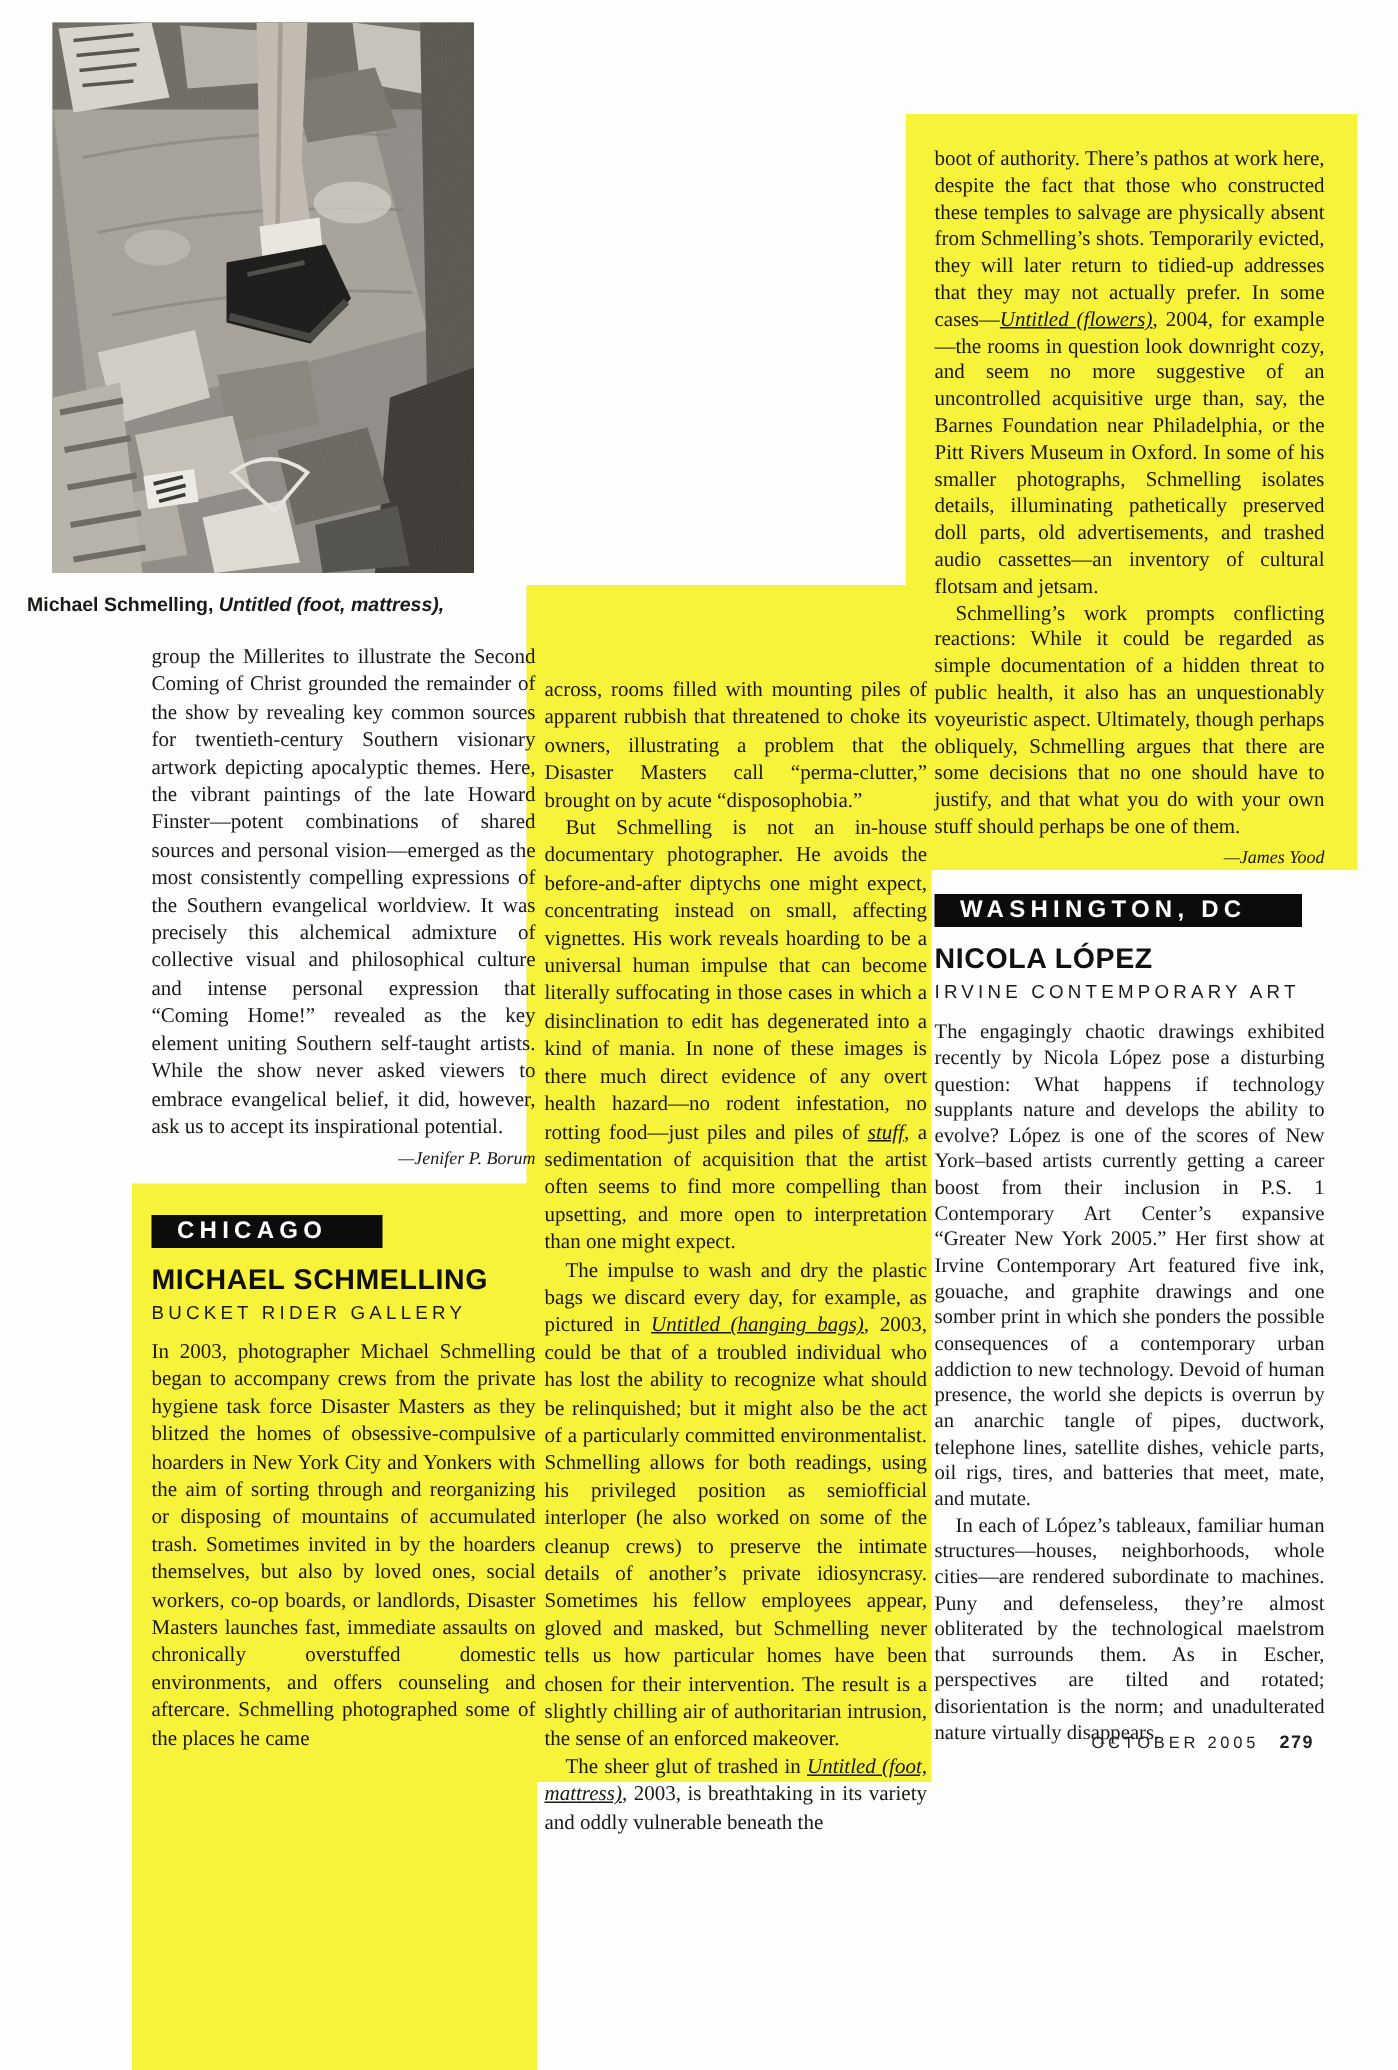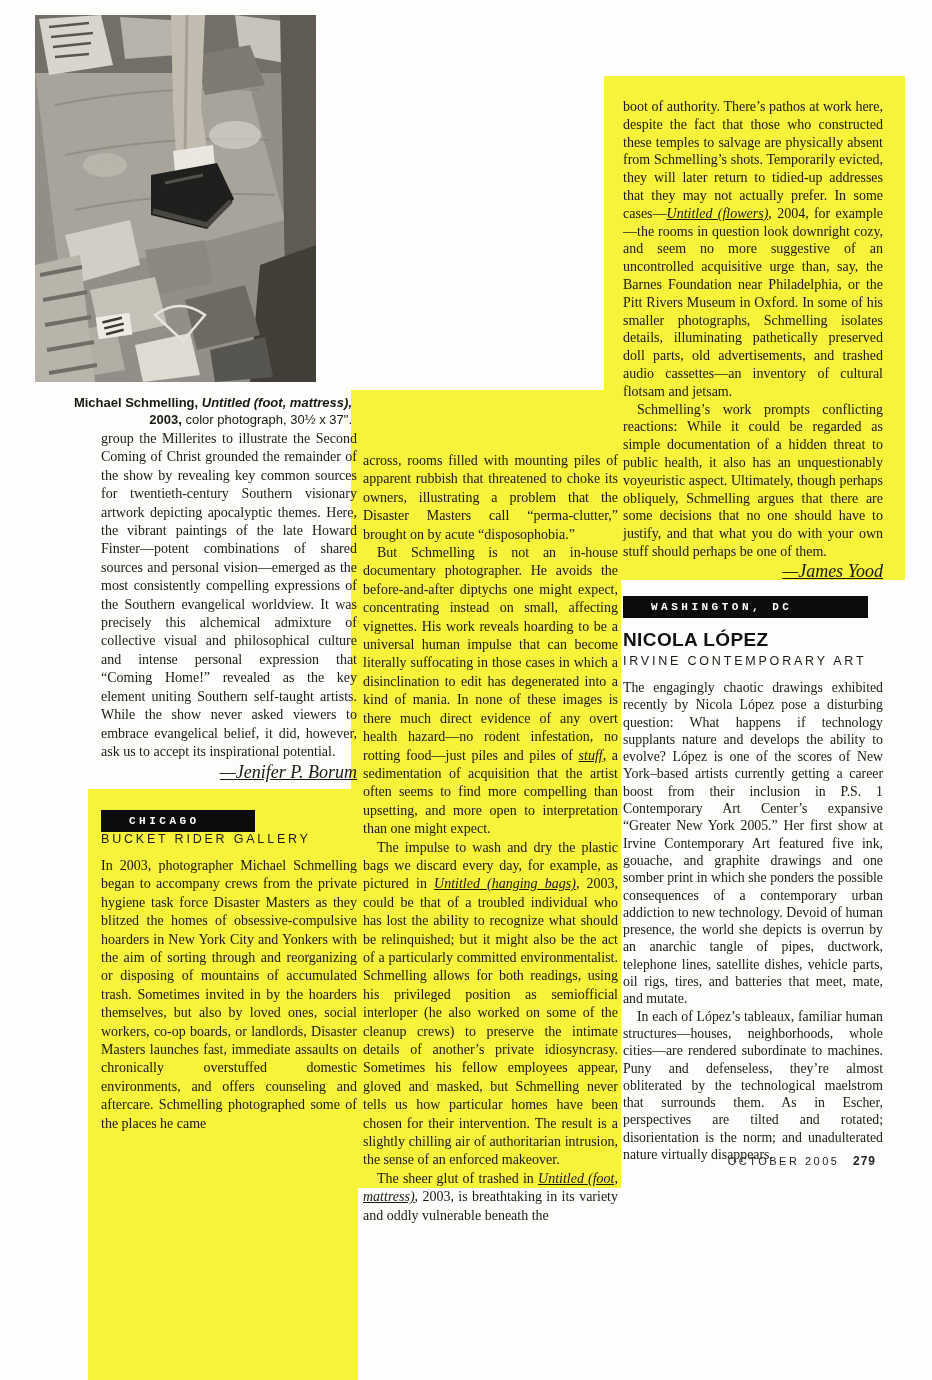--- a/index.html
+++ b/index.html
@@ -9,47 +9,47 @@
     font-family:"Liberation Serif", serif;
   }
   .abs{position:absolute;}
   .hl{background:var(--hl,#f7f23a);}
 
   
   #photo{left:35px;top:15px;width:281px;height:367px;background:#8e8b85;}
   #photo svg{display:block;width:100%;height:100%;}
 
   
-  #caption{left:18px;top:394px;width:334px;text-align:right;
+  #caption{left:18px;top:394px;width:334px;text-align:left;
     font-family:"Liberation Sans", sans-serif;font-size:13px;line-height:17px;font-weight:400;}
   #caption .b{font-weight:700;}
   #caption em{font-style:italic;}
 
   
   #hl-left{left:88px;top:789px;width:270px;height:591px;}
   #hl-mid{left:351px;top:390px;width:270px;height:798px;}
   #hl-right{left:604px;top:76px;width:301px;height:504px;}
 
   
   .serif-body p{margin:0;text-align:justify;font-size:14px;line-height:18.4px;}
   .serif-body p.indent{text-indent:14px;}
   .serif-body em{font-style:italic;text-decoration:underline;}
-  .byline{text-align:right;font-style:italic;font-size:18px;line-height:18.4px;margin-top:2px;text-decoration:underline;}
+  .byline{text-align:right;font-style:italic;font-size:12px;line-height:18.4px;margin-top:2px;}
 
   #col1-review{left:101px;top:430px;width:256px;}
   #col2{left:363px;top:452px;width:255px;}
   #col3-review{left:623px;top:98px;width:260px;}
   #col3-review p{line-height:17.8px;}
   #col3-review .byline{line-height:17.8px;}
 
   
   .bar{background:var(--bar,#0c0c0c);color:#ffffff;
-    font-family:Liberation Mono, monospace;font-weight:700;
-    font-size:11px;letter-spacing:3.5px;height:22px;
-    display:flex;align-items:center;padding-left:28px;box-sizing:border-box;}
+    font-family:Liberation Sans, sans-serif;font-weight:700;
+    font-size:16px;letter-spacing:3.5px;height:22px;
+    display:flex;align-items:center;padding-left:17px;box-sizing:border-box;}
   .sec-title{font-family:"Liberation Sans", sans-serif;font-weight:700;
     font-size:19px;letter-spacing:0.4px;margin:11px 0 3px 0;color:#121110;}
   .sec-gallery{font-family:"Liberation Sans", sans-serif;font-weight:400;
     font-size:12.5px;letter-spacing:2.8px;margin:0 0 11px 0;color:#1c1b19;}
 
   #chicago{left:101px;top:810px;width:256px;}
   #chicago .bar{width:154px;}
   #washington{left:623px;top:596px;width:260px;}
   #washington .bar{width:245px;}
   #washington .serif-body p{font-size:13.8px;line-height:17.3px;}
@@ -116,34 +116,34 @@
 
     <ellipse cx="200" cy="120" rx="26" ry="14" fill="#cfccc3" opacity="0.8"></ellipse>
     <ellipse cx="70" cy="150" rx="22" ry="12" fill="#bdb9af" opacity="0.8"></ellipse>
 
     <rect width="281" height="367" filter="url(#grain)" opacity="0.35"></rect>
   </svg>
 </div>
 
 <div class="abs" id="caption">
   <div><span class="b">Michael Schmelling, </span><em class="b">Untitled (foot, mattress),</em></div>
-  <div><span class="b">2003,</span><span> color photograph, 30½ x 37".</span></div>
 </div>
 
 <div class="abs serif-body" id="col1-review">
   <div>
       <p class=""><span>group the Millerites to illustrate the Second Coming of Christ grounded the remainder of the show by revealing key common sources for twentieth-century Southern visionary artwork depicting apocalyptic themes. Here, the vibrant paintings of the late Howard Finster—potent combinations of shared sources and personal vision—emerged as the most consistently compelling expressions of the Southern evangelical worldview. It was precisely this alchemical admixture of collective visual and philosophical culture and intense personal expression that “Coming Home!” revealed as the key element uniting Southern self-taught artists. While the show never asked viewers to embrace evangelical belief, it did, however, ask us to accept its inspirational potential.</span></p>
     </div>
   <div class="byline">—Jenifer P. Borum</div>
 </div>
 
 <div class="abs" id="chicago">
   <div class="bar">
     <span>CHICAGO</span>
   </div>
+  <div class="sec-title">MICHAEL SCHMELLING</div>
   <div class="sec-gallery">BUCKET RIDER GALLERY</div>
   <div class="serif-body">
       <p class=""><span>In 2003, photographer Michael Schmelling began to accompany crews from the private hygiene task force Disaster Masters as they blitzed the homes of obsessive-compulsive hoarders in New York City and Yonkers with the aim of sorting through and reorganizing or disposing of mountains of accumulated trash. Sometimes invited in by the hoarders themselves, but also by loved ones, social workers, co-op boards, or landlords, Disaster Masters launches fast, immediate assaults on chronically overstuffed domestic environments, and offers counseling and aftercare. Schmelling photographed some of the places he came</span></p>
     </div>
 </div>
 
 <div class="abs serif-body" id="col2">
   <div>
       <p class=""><span>across, rooms filled with mounting piles of apparent rubbish that threatened to choke its owners, illustrating a problem that the Disaster Masters call “perma-clutter,” brought on by acute “disposophobia.”</span></p>
       <p class="indent"><span>But Schmelling is not an in-house documentary photographer. He avoids the before-and-after diptychs one might expect, concentrating instead on small, affecting vignettes. His work reveals hoarding to be a universal human impulse that can become literally suffocating in those cases in which a disinclination to edit has degenerated into a kind of mania. In none of these images is there much direct evidence of any overt health hazard—no rodent infestation, no rotting food—just piles and piles of </span><em>stuff</em><span>, a sedimentation of acquisition that the artist often seems to find more compelling than upsetting, and more open to interpretation than one might expect.</span></p>

